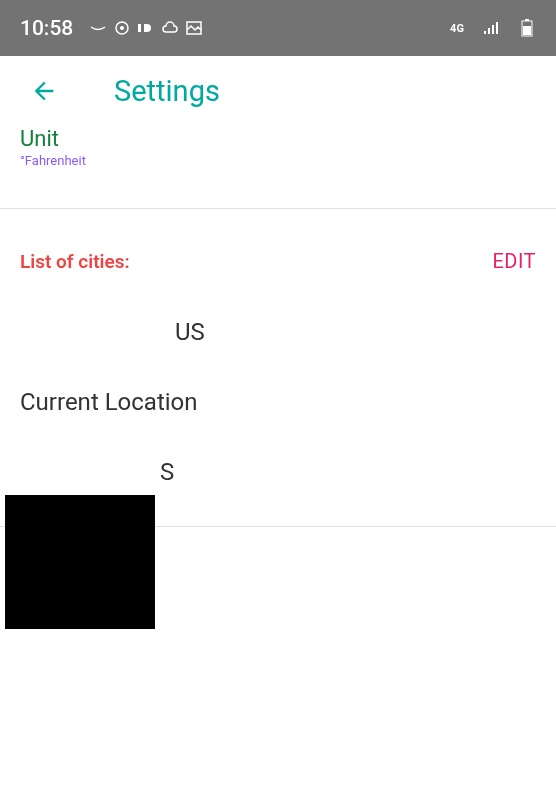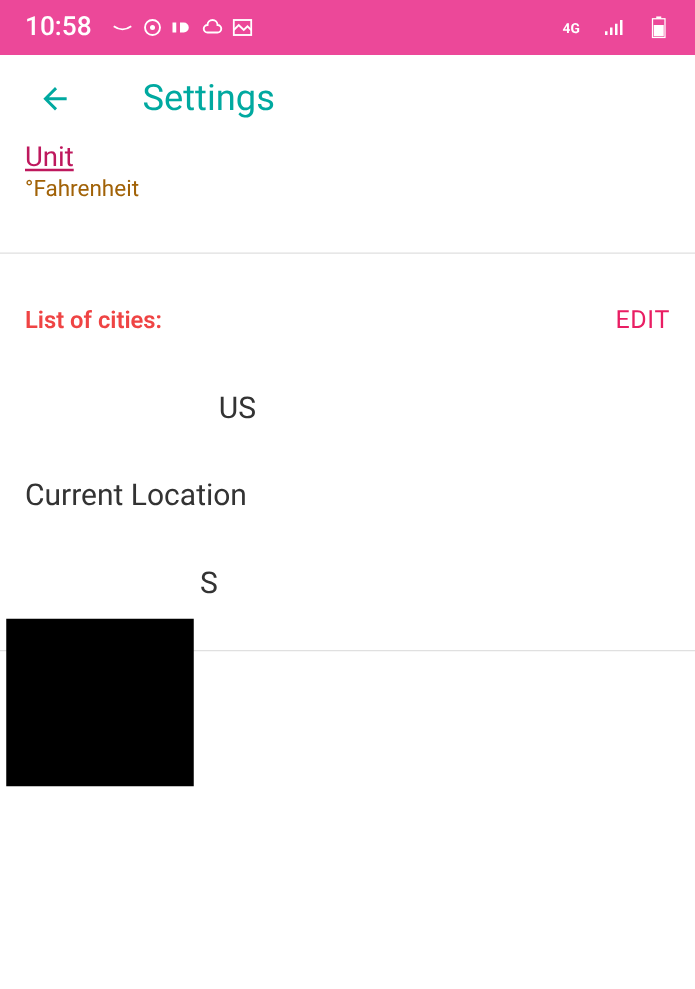--- a/index.html
+++ b/index.html
@@ -8,22 +8,22 @@
       box-sizing: border-box;
     }
     body {
       width: 556px;
       height: 791px;
       font-family: -apple-system, BlinkMacSystemFont, 'Segoe UI', Roboto, Arial, sans-serif;
       background: #ffffff;
       overflow: hidden;
     }
     .status-bar {
-      height: 44px;
-      background: #ec4899;
+      height: 56px;
+      background: #737373;
       display: flex;
       align-items: center;
       justify-content: space-between;
       padding: 0 20px;
       color: #ffffff;
     }
     .status-left {
       display: flex;
       align-items: center;
       gap: 8px;
@@ -82,27 +82,26 @@
       color: #00a9a0;
       font-weight: 600;
       margin-top: 58px;
       margin-bottom: 50px;
     }
     .setting-item {
       margin-bottom: 20px;
     }
     .setting-label {
       font-size: 22px;
-      color: #be185d;
+      color: #15803d;
       margin-bottom: 2px;
-      text-decoration: underline;
     }
     .setting-value {
-      font-size: 18px;
-      color: #a16207;
+      font-size: 13px;
+      color: #8b5cf6;
     }
     .divider {
       height: 1px;
       background: #e0e0e0;
       margin-top: 40px;
     }
     .cities-header {
       display: flex;
       align-items: center;
       justify-content: space-between;

